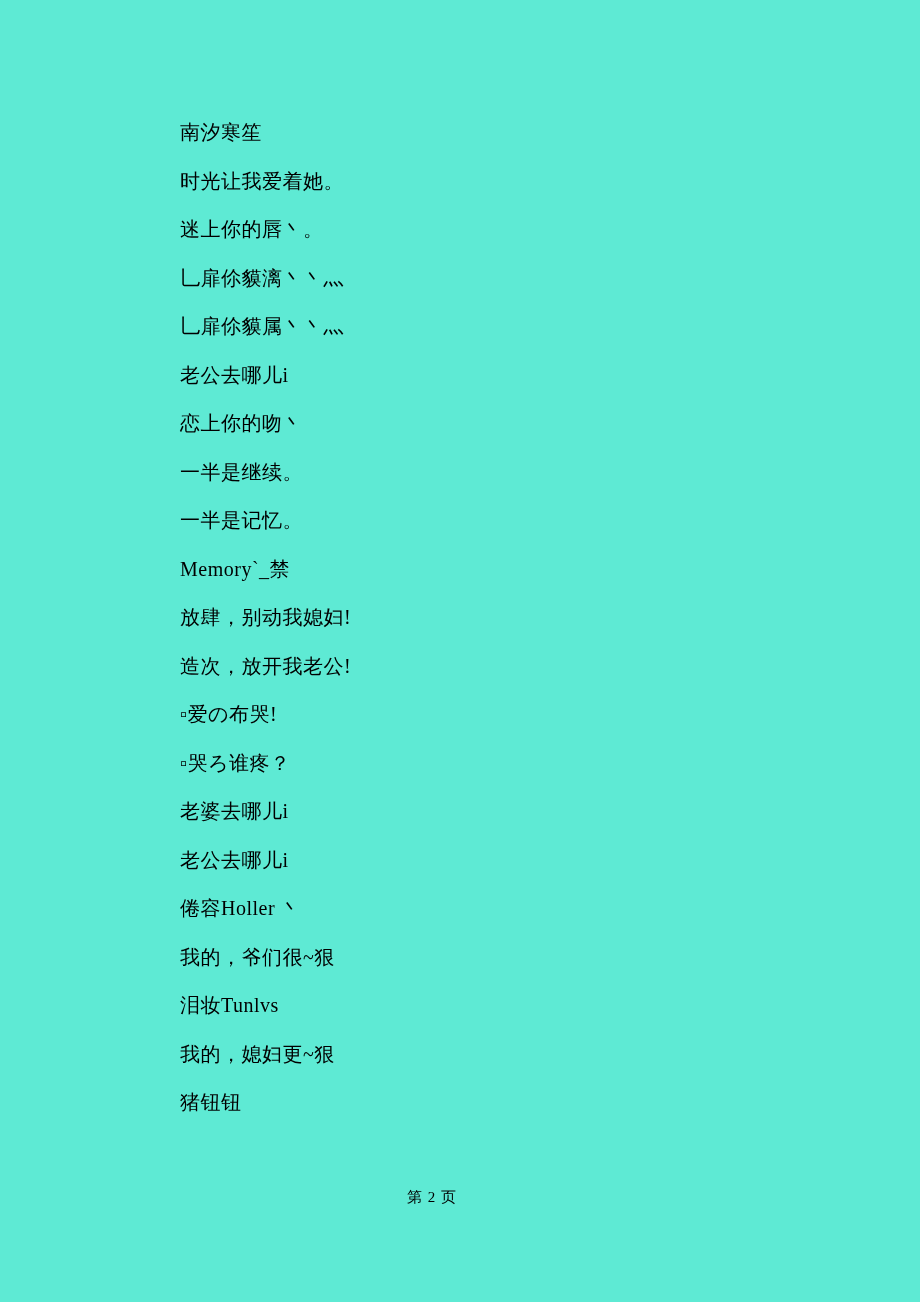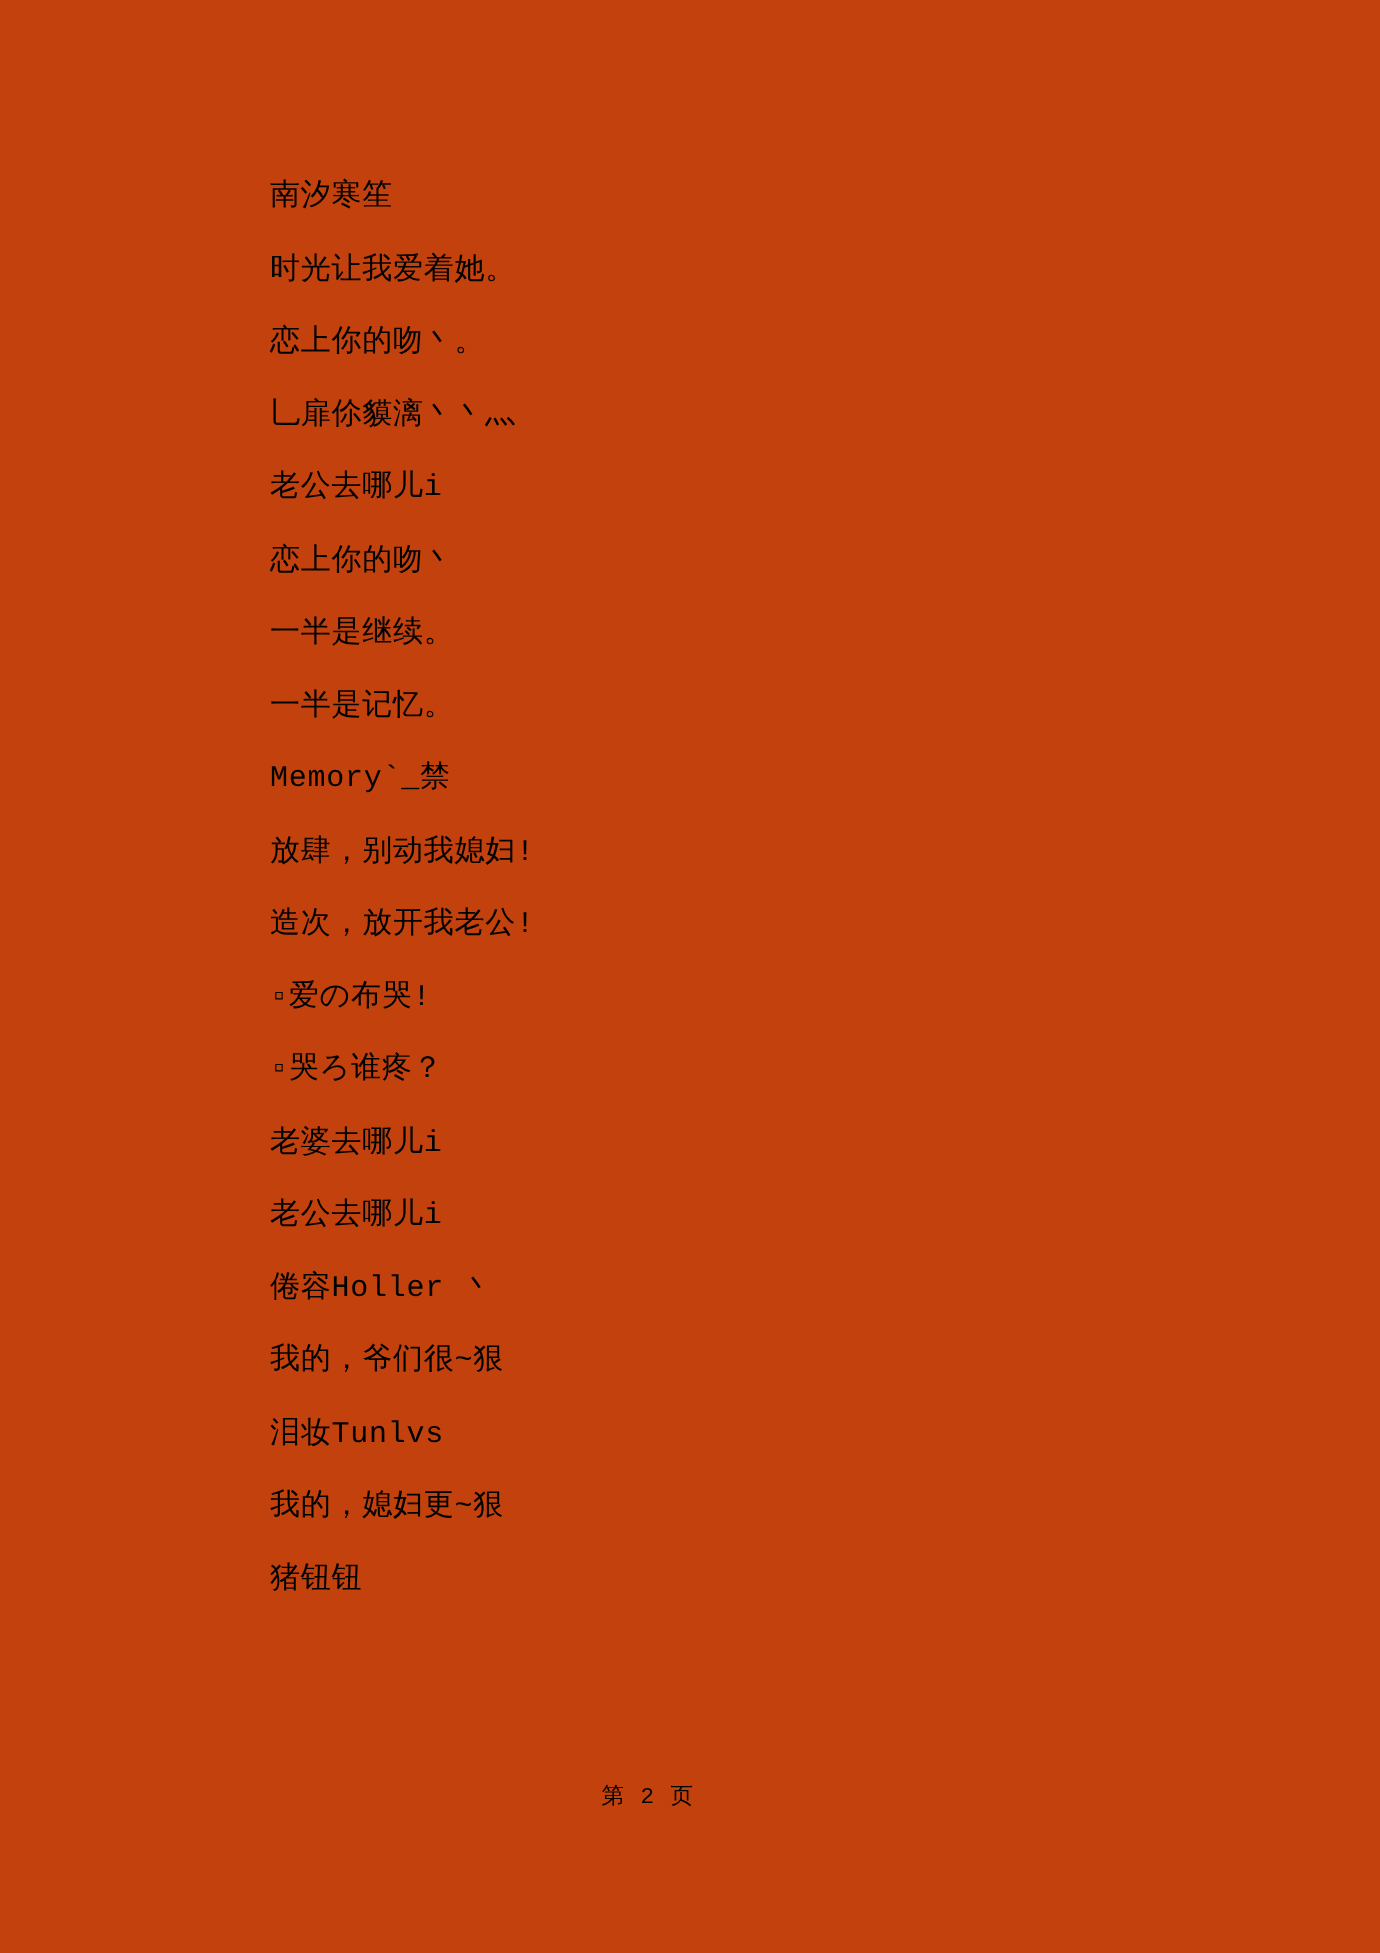--- a/index.html
+++ b/index.html
@@ -8,24 +8,23 @@
     background: #ffffff;
   }
   body {
     font-family: "Liberation Serif", serif;
     color: #000000;
   }
   .page {
     position: relative;
     width: 920px;
     height: 1302px;
-    background: #c2410c;
+    background: #5eead4;
     box-sizing: border-box;
     overflow: hidden;
-    font-family: Liberation Mono, monospace;
   }
   .content {
     position: absolute;
     left: 180px;
     top: 108px;
     width: 600px;
   }
   .line {
     font-size: 20px;
     line-height: 48.5px;
@@ -47,22 +46,23 @@
   }
 </style>
 </head>
 <body>
 
 <div class="page">
 
   <div class="content">
     <div class="line">南汐寒笙</div>
     <div class="line">时光让我爱着她。</div>
-    <div class="line">恋上你的吻丶。</div>
+    <div class="line">迷上你的唇丶。</div>
     <div class="line">乚扉伱貘漓丶丶灬</div>
+    <div class="line">乚扉伱貘属丶丶灬</div>
     <div class="line">老公去哪儿i</div>
     <div class="line">恋上你的吻丶</div>
     <div class="line">一半是继续。</div>
     <div class="line">一半是记忆。</div>
     <div class="line">Memory`_禁</div>
     <div class="line">放肆，别动我媳妇!</div>
     <div class="line">造次，放开我老公!</div>
     <div class="line">▫爱の布哭!</div>
     <div class="line">▫哭ろ谁疼？</div>
     <div class="line">老婆去哪儿i</div>

